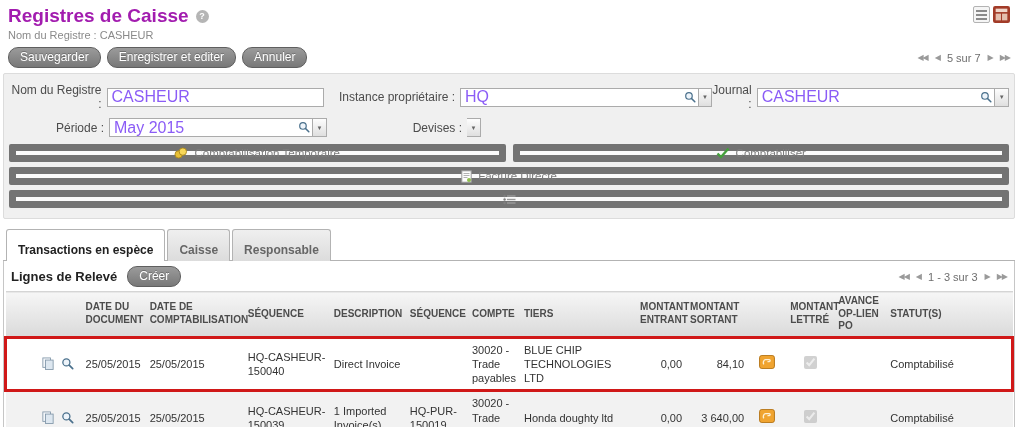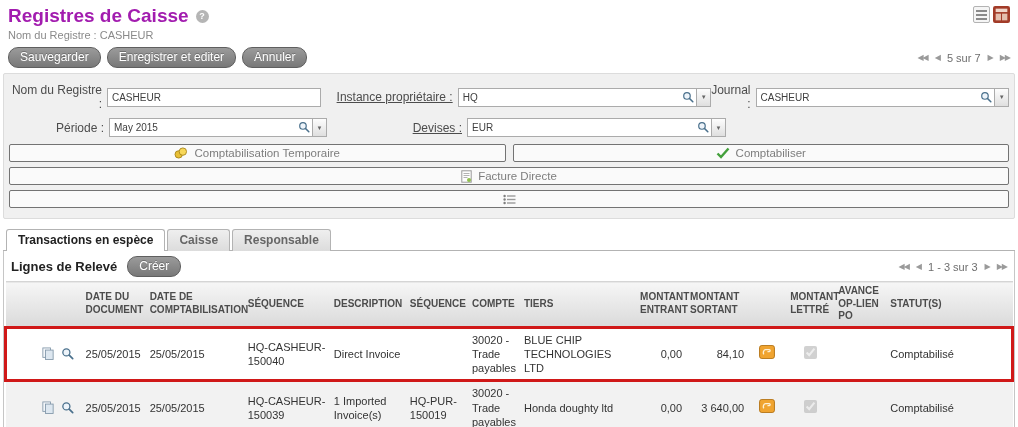--- a/index.html
+++ b/index.html
@@ -36,47 +36,47 @@
   .pager { margin-left:auto; display:flex; align-items:center; gap:7px; color:#7a7a7a; font-size:11px; }
   .pg-arrow { font-size:8px; color:#9a9a9a; cursor:pointer; letter-spacing:-1px; }
   .pg-text { color:#6e6e6e;text-align:right; }
   
   .form-area {
     margin: 0 3px; padding: 9px 5px 5px 5px;
     background: #f0f0f0; border: 1px solid #dcdcdc; border-radius: 2px;
   }
   .field-row { display:flex; align-items:center; margin-bottom:7px; }
   .field-row label { text-align:right; padding-right:5px; color:#4c4c4c; font-size:12px; }
-  .lbl-1 { width:100px; } .lbl-2 { width:140px;text-decoration:underline; } .lbl-3 { flex:1; }
+  .lbl-1 { width:100px; } .lbl-2 { width:140px; } .lbl-3 { flex:1; }
   .txt-input, .m2o input {
     height:19px; border:1px solid #ababab; background:#fff;
-    font-size:10px; padding:0 4px; width:100%;
-    font-family:"Liberation Sans", sans-serif; color:#404040;
+    font-size:16px; padding:0 4px; width:100%;
+    font-family:"Liberation Sans", sans-serif; color:#8b5cf6;
   }
   .w-218 { width:218px; } .w-232 { width:245px; } .w-204 { width:204px; }
   .m2o { position:relative; display:inline-block; }
   .m2o input { padding-right:18px; }
   .m2o .mag { position:absolute; right:3px; top:3px; cursor:pointer; line-height:0; }
   .drop-btn {
     width:14px; height:19px; border:1px solid #ababab; border-left:none;
     background:linear-gradient(#fdfdfd,#dfdfdf); color:#666; font-size:6px;
     display:inline-flex; align-items:center; justify-content:center; cursor:pointer;
   }
   .action-row { display:flex; gap:7px; margin:0 0 5px 0; }
   .action-row:first-of-type { margin-top:10px; }
   .wide-btn {
-    flex:1; height:18px; border:1px solid #737373; border-radius:2px;
+    flex:1; height:18px; border:7px solid #737373; border-radius:2px;
     background:#fafafa; color:#7d7d7d; font-size:11.5px;
     display:flex; align-items:center; justify-content:center; gap:6px; cursor:pointer;
   }
   .wide-btn .ico { line-height:0; }
   
   .tabs { display:flex; gap:2px; padding:7px 0 0 3px; border-bottom:1px solid #b3b3b3; margin:2px 3px 0 3px; }
   .tab {
-    padding:3px 11px 4px; font-size:12px; font-weight:bold; color:#666; cursor:pointer;
+    padding:13px 11px 4px; font-size:12px; font-weight:bold; color:#666; cursor:pointer;
     border:1px solid #b3b3b3; border-bottom:none; border-radius:3px 3px 0 0;
     background:linear-gradient(#efefef,#dcdcdc); position:relative; top:1px;
   }
   .tab.active { background:#fff; color:#222; }
   
   .list-panel { margin:0 3px; border:1px solid #c6c6c6; border-top:none; background:#fff; }
   .list-header { display:flex; align-items:center; gap:10px; padding:5px 7px 4px 7px; }
   .list-title { font-size:13px; font-weight:bold; color:#222; }
   table { width:100%; border-collapse:collapse; table-layout:fixed; font-size:11px; }
   thead th {
@@ -165,27 +165,20 @@
     <label class="lbl-1">Période :</label>
     <span class="m2o w-204">
       <input type="text" value="May 2015" style="">
       <span class="mag"><svg width="12" height="12" viewBox="0 0 14 14">
             <circle cx="5.8" cy="5.8" r="3.8" fill="#eef4fa" stroke="#4a708c" stroke-width="1.4"></circle>
             <line x1="8.8" y1="8.8" x2="12.6" y2="12.6" stroke="#4a708c" stroke-width="1.8" stroke-linecap="round"></line>
           </svg></span>
     </span>
     <span class="drop-btn">▼</span>
     <label class="lbl-2">Devises :</label>
-    <span class="m2o w-232">
-      <input type="text" value="EUR" style="">
-      <span class="mag"><svg width="12" height="12" viewBox="0 0 14 14">
-            <circle cx="5.8" cy="5.8" r="3.8" fill="#eef4fa" stroke="#4a708c" stroke-width="1.4"></circle>
-            <line x1="8.8" y1="8.8" x2="12.6" y2="12.6" stroke="#4a708c" stroke-width="1.8" stroke-linecap="round"></line>
-          </svg></span>
-    </span>
     <span class="drop-btn">▼</span>
   </div>
 
   <div class="action-row">
     <div class="wide-btn">
       <span class="ico"><svg width="14" height="12" viewBox="0 0 15 13">
             <circle cx="5" cy="8" r="4" fill="#e8bf35" stroke="#a8871c"></circle>
             <circle cx="9.5" cy="5" r="4" fill="#f7d759" stroke="#a8871c"></circle>
           </svg></span>
       <span>Comptabilisation Temporaire</span>

